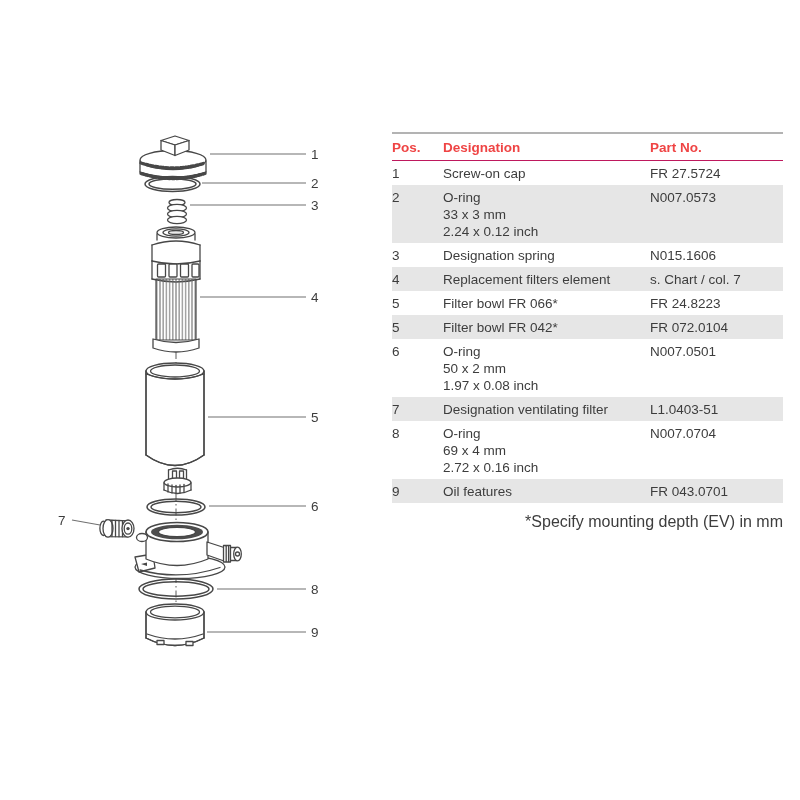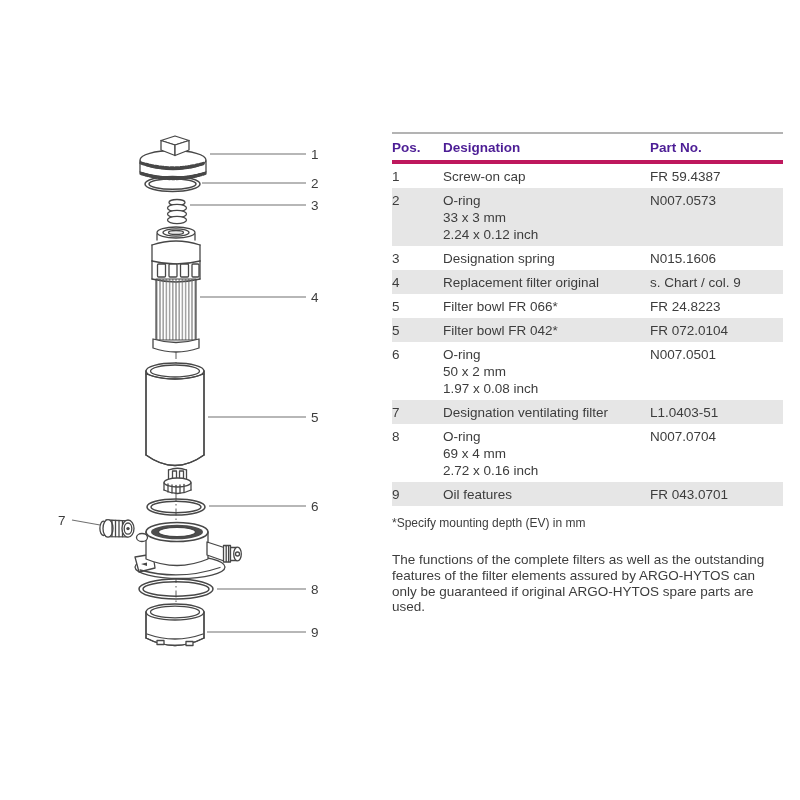--- a/index.html
+++ b/index.html
@@ -9,26 +9,26 @@
   }
   .page{position:absolute;inset:0;background:#ffffff;}
   .diagram{position:absolute;left:40px;top:130px;width:300px;height:530px;}
   .diagram svg text{font-family:"Liberation Sans",sans-serif;font-size:13.5px;fill:#3d3d3d;}
   .rightcol{position:absolute;left:392px;top:132px;width:391px;color:#3d3d3d;}
   table.parts{width:100%;border-collapse:collapse;table-layout:fixed;border-top:2px solid #b3b3b3;}
   col.c-pos{width:51px}
   col.c-des{width:207px}
   col.c-part{width:133px}
   th{
-    text-align:left;font-size:13.5px;font-weight:700;color:#4c1d95;
-    padding:5px 0 4px;line-height:17px;border-bottom:4px solid #be185d;
+    text-align:left;font-size:13.5px;font-weight:700;color:#ef4444;
+    padding:5px 0 4px;line-height:17px;border-bottom:1px solid #be185d;
   }
   td{font-size:13.5px;vertical-align:top;padding:3.5px 0;line-height:17px;}
   tbody tr:nth-child(even) td{background:#e6e6e6;}
-  .footnote{font-size:12px;margin-top:10px;color:#3d3d3d;}
+  .footnote{font-size:16px;margin-top:10px;color:#3d3d3d;text-align:right;}
   .note{font-size:13.5px;line-height:15.8px;margin:22px 0 0;color:#3d3d3d;}
 </style>
 </head>
 <body>
 
 <div class="page">
 
   <div class="diagram">
     <svg width="300" height="530" viewBox="0 0 300 530">
       <defs>
@@ -209,44 +209,44 @@
           <th>Designation</th>
           <th>Part No.</th>
         </tr>
       </thead>
       <tbody>
         <tr>
           <td>1</td>
           <td>
               <div>Screw-on cap</div>
             </td>
-          <td>FR 59.4387</td>
+          <td>FR 27.5724</td>
         </tr>
         <tr>
           <td>2</td>
           <td>
             <div>O-ring</div>
             <div>33 x 3 mm</div>
             <div>2.24 x 0.12 inch</div>
           </td>
           <td>N007.0573</td>
         </tr>
         <tr>
           <td>3</td>
           <td>
               <div>Designation spring</div>
             </td>
           <td>N015.1606</td>
         </tr>
         <tr>
           <td>4</td>
           <td>
-              <div>Replacement filter original</div>
-            </td>
-          <td>s. Chart / col. 9</td>
+              <div>Replacement filters element</div>
+            </td>
+          <td>s. Chart / col. 7</td>
         </tr>
         <tr>
           <td>5</td>
           <td>
               <div>Filter bowl FR 066*</div>
             </td>
           <td>FR 24.8223</td>
         </tr>
         <tr>
           <td>5</td>
@@ -285,15 +285,14 @@
           <td>
               <div>Oil features</div>
             </td>
           <td>FR 043.0701</td>
         </tr>
       </tbody>
     </table>
 
     <div class="footnote">*Specify mounting depth (EV) in mm</div>
 
-    <p class="note">The functions of the complete filters as well as the outstanding features of the filter elements assured by ARGO-HYTOS can only be guaranteed if original ARGO-HYTOS spare parts are used.</p>
   </div>
 </div>
 
 </body></html>

